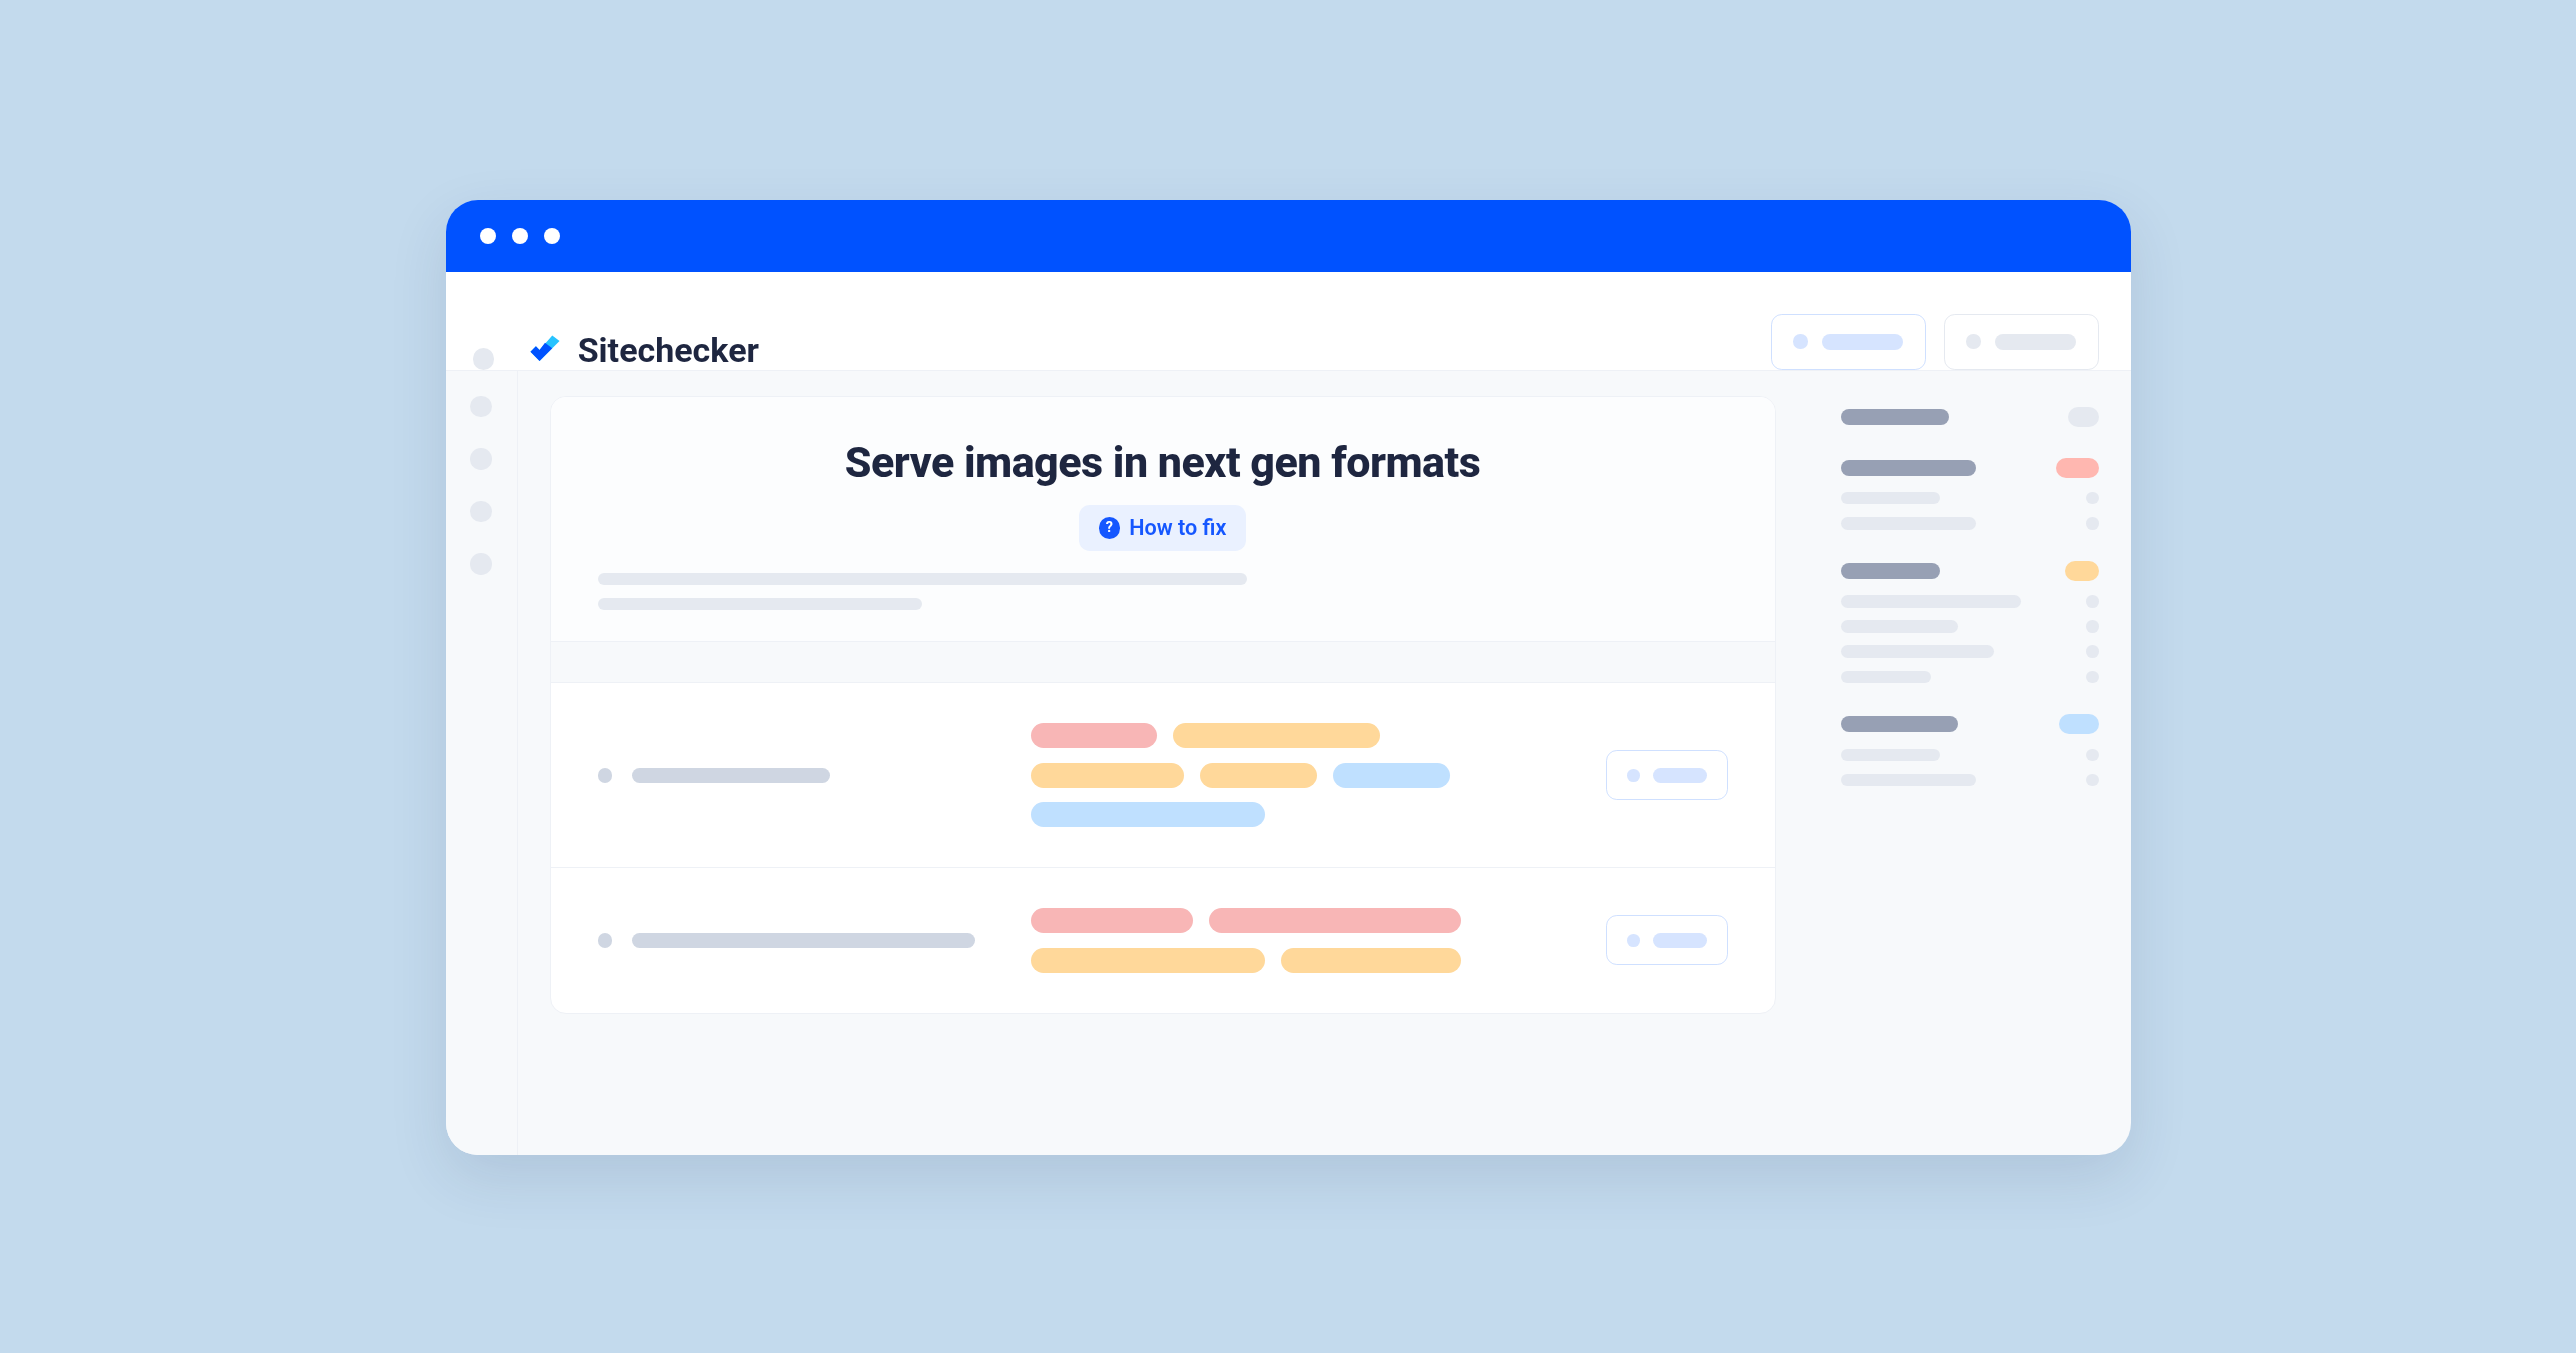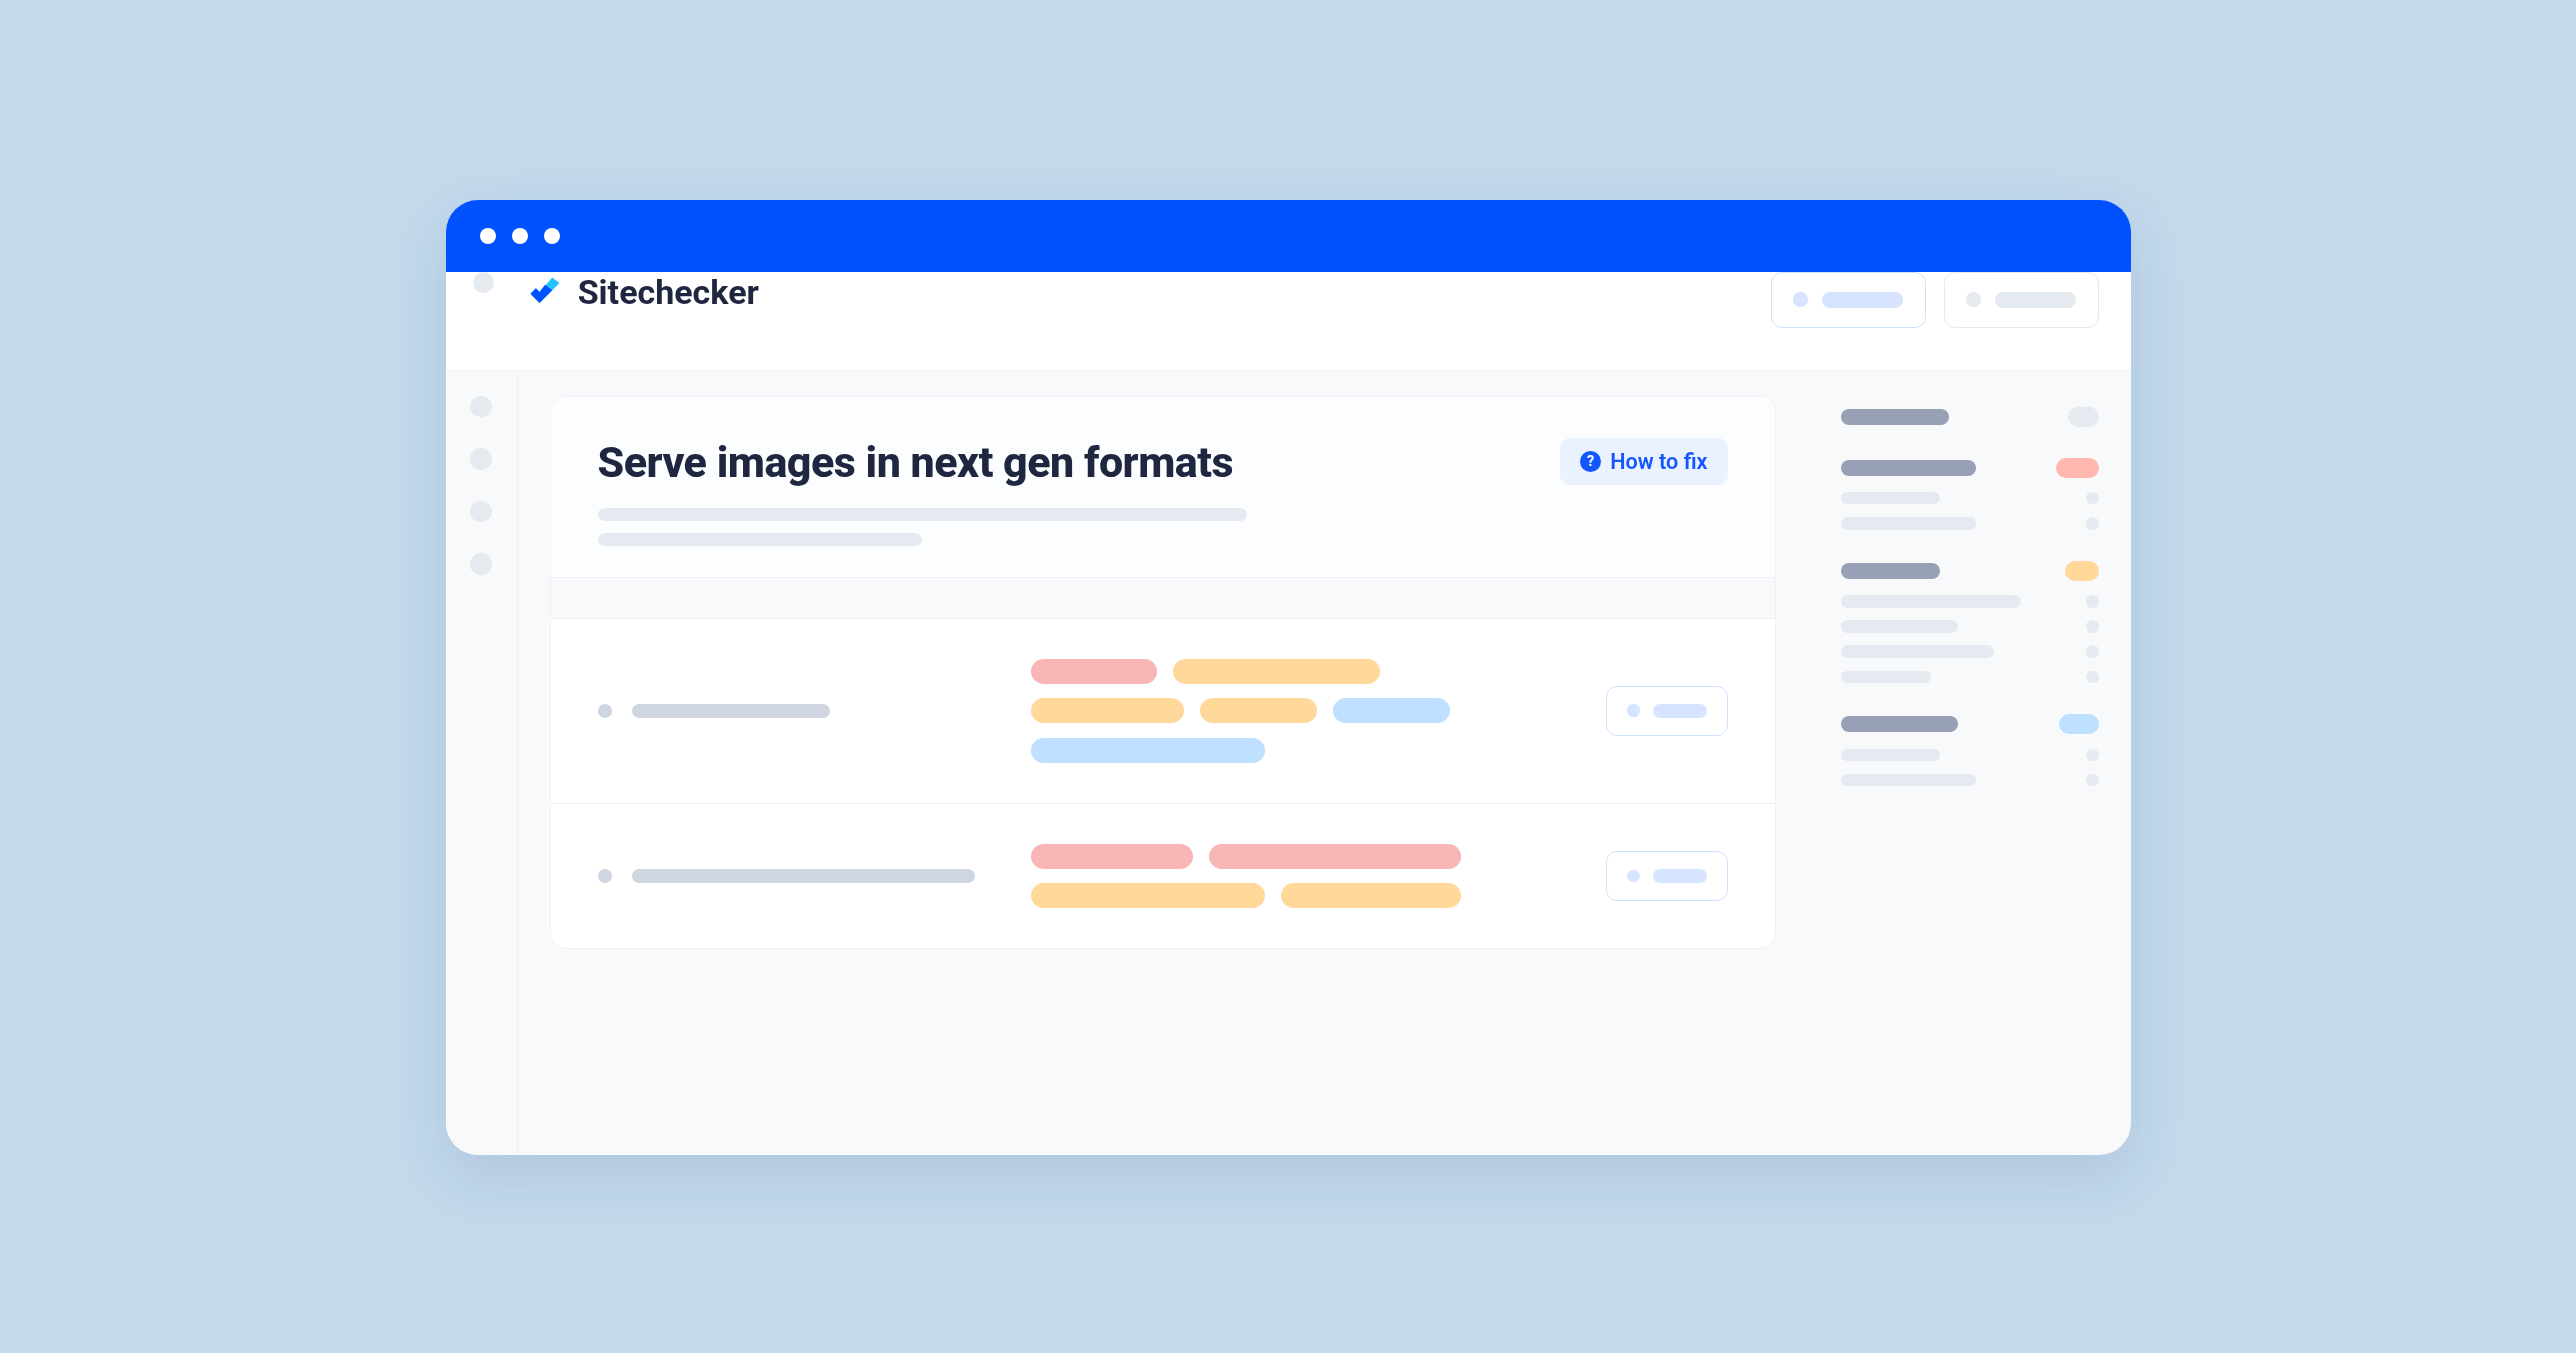--- a/index.html
+++ b/index.html
@@ -30,21 +30,21 @@
     padding-left: 34px;
     gap: 16px;
   }
   .titlebar .dot {
     width: 16px; height: 16px; border-radius: 50%; background: #ffffff;
   }
   .app-header {
     height: 99px;
     background: #ffffff;
     display: flex;
-    align-items: flex-start;
+    align-items: flex-end;
     padding: 0 32px 0 27px;
     border-bottom: 0.9px solid #eef1f6;
   }
   .menu-circle {
     width: 21.6px; height: 21.6px; border-radius: 50%; background: #e5e9f0; margin-right: 31px;
   }
   .logo-wrap {
     display: flex; align-items: center; gap: 12.6px;
   }
   .logo-mark svg { display: block; }
@@ -77,21 +77,21 @@
   .card {
     background:#ffffff; border-radius: 16px; width: 1226px; overflow:hidden;
     border:0.9px solid #eef1f6;
   }
   .card-header {
     padding: 40px 47px 31px 47px;
     background: #fcfdfe;
     border-bottom: 0.9px solid #eef1f6;
   }
   .card-header-row {
-    display:flex; align-items:center; justify-content:space-between; gap: 39px;
+    display:flex; align-items:center; justify-content:space-between; gap: 18px; flex-direction: column;
   }
   .page-title {
     font-size: 43px; font-weight: 800; color:#1e2640; letter-spacing: -0.5px;
   }
   .howtofix {
     display:flex; align-items:center; gap:9px;
     background:#eaf1ff; color:#1557ff; font-weight:600; font-size:21.6px;
     padding: 10.8px 20px; border-radius: 10.8px; white-space: nowrap;
   }
   .howtofix .qmark {

